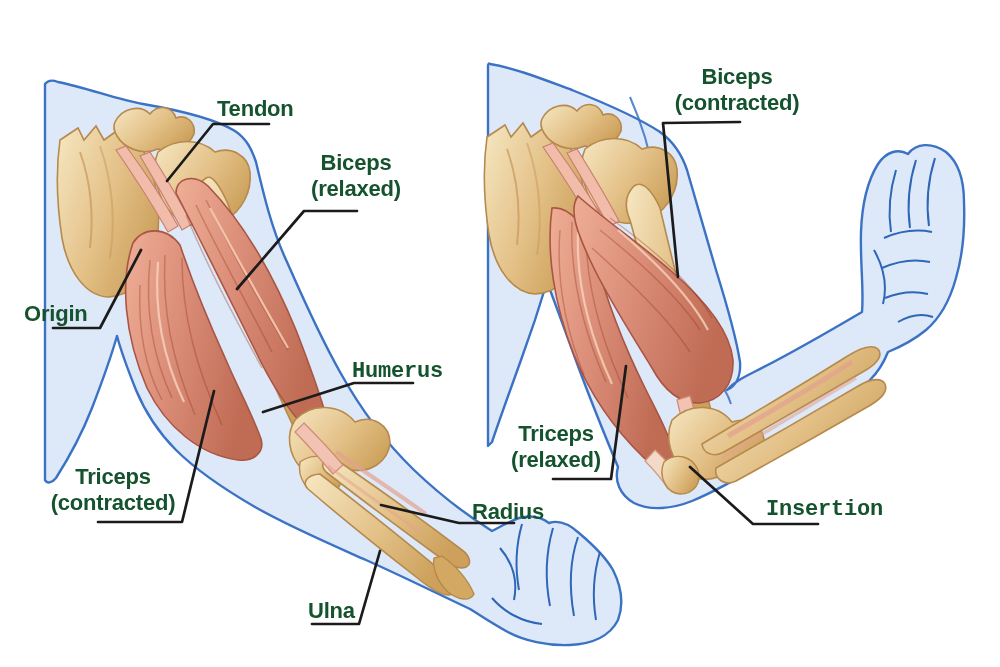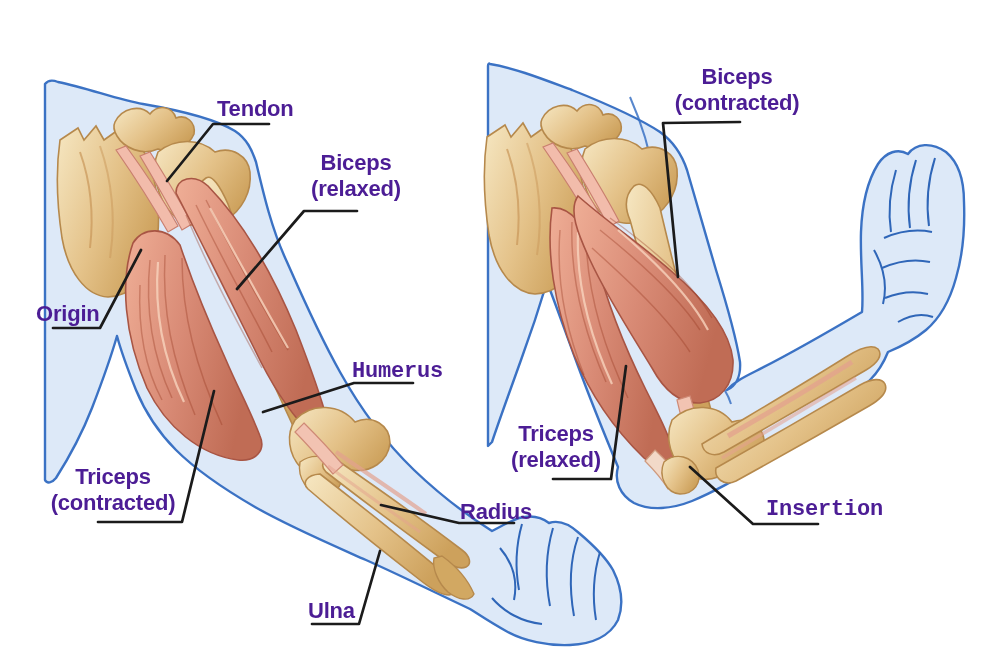--- a/index.html
+++ b/index.html
@@ -1,19 +1,19 @@
 <!DOCTYPE html>
 <html><head>
 <meta charset="utf-8">
 <style>
   html,body{margin:0;padding:0;background:#ffffff;}
   .stage{position:relative;width:1000px;height:667px;background:#ffffff;overflow:hidden;
          font-family:"Liberation Sans",sans-serif;}
   .stage svg{position:absolute;left:0;top:0;}
-  .label{position:absolute;font-size:22px;line-height:26px;font-weight:600;color:#4c1d95;
+  .label{position:absolute;font-size:22px;line-height:26px;font-weight:600;color:#14532d;
          white-space:pre-line;letter-spacing:-0.2px;}
   .label.center{transform:translateX(-50%);text-align:center;}
 </style>
 </head>
 <body>
 
 <div class="stage">
 
 <svg width="1000" height="667" viewBox="0 0 1000 667">
   <defs>
@@ -139,25 +139,25 @@
     <polyline points="312,624 359,624 380,551"></polyline>
     <polyline points="740,122 663,123 678,277"></polyline>
     <polyline points="553,479 611,479 626,366"></polyline>
     <polyline points="818,524 753,524 690,467"></polyline>
   </g>
 </svg>
 
 <div class="label" style="left:217px;top:96px;text-align:center;">Tendon</div>
 <div class="label center" style="left:356px;top:150px;">Biceps
 (relaxed)</div>
-<div class="label" style="left:36px;top:301px;">Origin</div>
+<div class="label" style="left:24px;top:301px;">Origin</div>
 <div class="label" style="left:352px;top:359px;font-family:Liberation Mono, monospace;">Humerus</div>
 <div class="label center" style="left:113px;top:464px;">Triceps
 (contracted)</div>
-<div class="label" style="left:460px;top:499px;">Radius</div>
+<div class="label" style="left:472px;top:499px;">Radius</div>
 <div class="label" style="left:308px;top:598px;">Ulna</div>
 <div class="label center" style="left:737px;top:64px;">Biceps
 (contracted)</div>
 <div class="label center" style="left:556px;top:421px;">Triceps
 (relaxed)</div>
 <div class="label" style="left:766px;top:497px;font-family:Liberation Mono, monospace;">Insertion</div>
 
 </div>
 
 </body></html>

